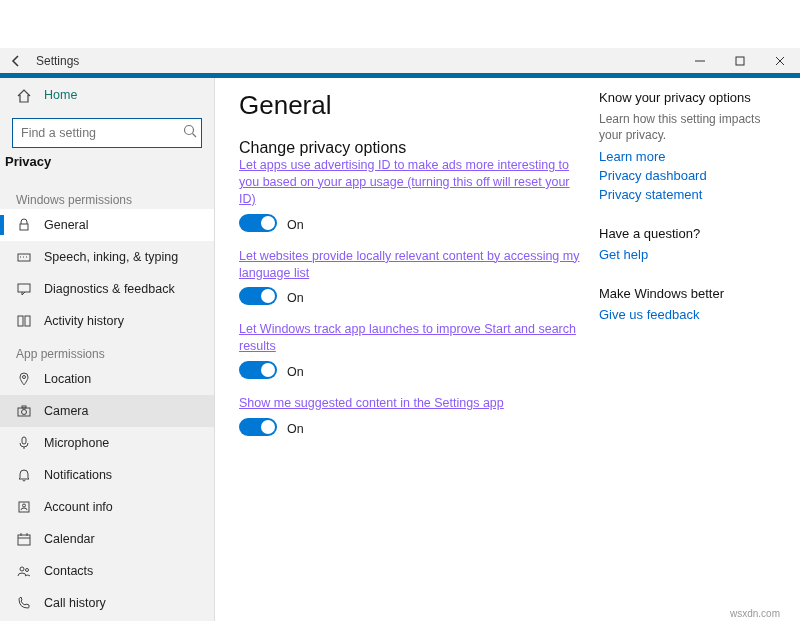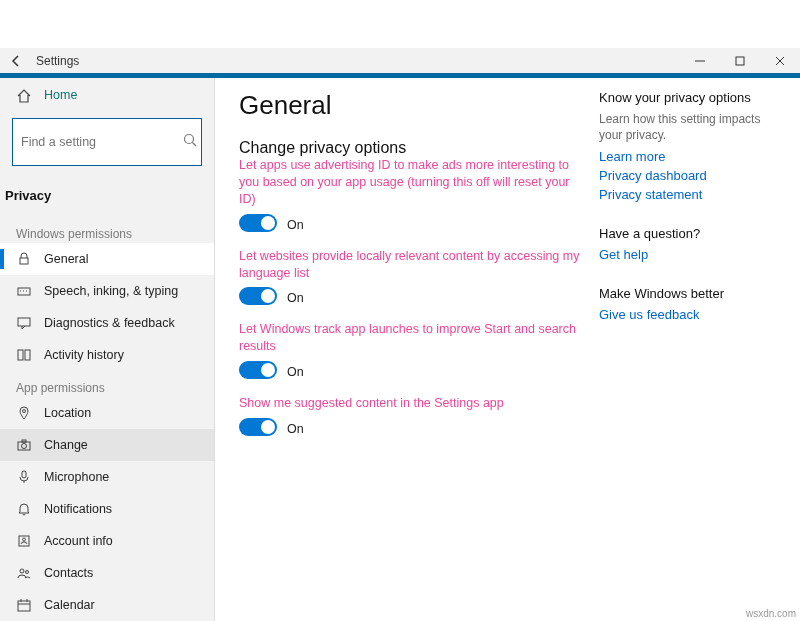--- a/index.html
+++ b/index.html
@@ -5,45 +5,45 @@
     * { margin: 0; padding: 0; box-sizing: border-box; font-family: "Segoe UI", Arial, sans-serif; }
     body { width: 800px; height: 621px; background: #fff; overflow: hidden; position: relative; }
     .titlebar { height: 30px; display: flex; align-items: center; background: #f2f2f2; border-bottom: 5px solid #0369a1; margin-top: 48px; }
     .tb-back { width: 32px; display:flex; align-items:center; justify-content:center; color:#333; }
     .tb-title { font-size: 12px; color: #333; flex: 1; padding-left: 4px; }
     .tb-controls { display: flex; }
     .tb-btn { width: 40px; height: 30px; display:flex; align-items:center; justify-content:center; color:#333; }
     .container { display: flex; height: 591px; }
     .sidebar { width: 215px; background: #f2f2f2; border-right: 1px solid #ddd; overflow-y: auto; }
     .home-row { display:flex; align-items:flex-start; gap:12px; padding: 10px 16px; font-size:12.5px; color:#0f766e; }
-    .search-box { margin: 4px 12px 16px; height: 48px; border: 1px solid #005a9e; background:#fff; display:flex; align-items:center; padding: 0 8px; }
+    .search-box { margin: 4px 12px 0; height: 30px; border: 1px solid #005a9e; background:#fff; display:flex; align-items:center; padding: 0 8px; }
     .search-box input { border:none; outline:none; flex:1; font-size:12.5px; color:#666; background:transparent; }
     .cat-title { font-size: 13px; font-weight: 600; color:#111; padding: 6px 5px 14px; }
     .section-label { font-size: 12px; color:#7a7a7a; padding: 10px 16px 2px; }
     .nav-item { display:flex; align-items:center; gap:12px; padding: 8px 16px; font-size:12.5px; color:#222; position:relative; cursor:default; }
     .nav-item.selected { background:#fff; }
     .nav-item.selected::before { content:""; position:absolute; left:0; top:6px; bottom:6px; width:4px; background:#0078d4; }
     .nav-item.hover { background:#e4e4e4; }
     .nav-icon { width:16px; height:16px; display:flex; align-items:center; justify-content:center; color:#444; }
     .main { flex:1; display:flex; padding: 12px 0 0 24px; overflow:hidden; }
     .content { width: 350px; }
     .page-h1 { font-size: 26px; font-weight: 400; color:#111; margin-bottom: 18px; }
     .subhead { font-size: 16px; font-weight: 400; color:#111; }
     .opt { margin-bottom: 16px; }
-    .opt-desc { font-size: 12.5px; color:#ec4899; line-height: 1.35; margin-bottom: 6px; }
+    .opt-desc { font-size: 12.5px; color:#8b5cf6; line-height: 1.35; margin-bottom: 6px; text-decoration: underline; }
     .toggle-row { display:flex; align-items:flex-end; gap:10px; }
     .toggle { width: 38px; height: 18px; border-radius: 10px; background:#0078d4; position:relative; }
     .toggle::after { content:""; position:absolute; right:2px; top:2px; width:14px; height:14px; border-radius:50%; background:#fff; }
     .toggle-label { font-size: 12.5px; color:#222; }
     .side-panel { flex:1; padding-right: 20px; padding-left: 10px; }
     .sp-section { margin-bottom: 24px; }
     .sp-title { font-size: 13px; color:#111; margin-bottom: 6px; }
     .sp-muted { font-size: 12px; color:#6b6b6b; margin-bottom: 6px; line-height:1.35; }
     .link { display:block; font-size: 13px; color:#0066cc; margin-bottom: 4px; cursor:pointer; }
-    .watermark { position:absolute; right:4px; bottom:2px; font-size:10px; color:#999; }
+    .watermark { position:absolute; right:20px; bottom:2px; font-size:10px; color:#999; }
     svg { width:16px; height:16px; }
     .search-icon { color:#777; }
   </style>
 </head>
 <body>
 
 <div class="titlebar">
   <div class="tb-back">
     <svg viewBox="0 0 16 16">
         <path d="M10 3 L5 8 L10 13" stroke="currentColor" fill="none" stroke-width="1.5"></path>
@@ -139,21 +139,21 @@
       <span>Location</span>
     </div>
     <div class="nav-item hover">
       <span class="nav-icon">
           <svg viewBox="0 0 16 16">
             <rect x="2" y="5" width="12" height="8" stroke="currentColor" fill="none"></rect>
             <circle cx="8" cy="9" r="2.5" stroke="currentColor" fill="none"></circle>
             <rect x="6" y="3" width="4" height="2" stroke="currentColor" fill="none"></rect>
           </svg>
         </span>
-      <span>Change</span>
+      <span>Camera</span>
     </div>
     <div class="nav-item">
       <span class="nav-icon">
           <svg viewBox="0 0 16 16">
             <rect x="6" y="2" width="4" height="7" rx="2" stroke="currentColor" fill="none"></rect>
             <path d="M4 8 a4 4 0 0 0 8 0 M8 12 V14" stroke="currentColor" fill="none"></path>
           </svg>
         </span>
       <span>Microphone</span>
     </div>
@@ -168,41 +168,41 @@
     </div>
     <div class="nav-item">
       <span class="nav-icon">
           <svg viewBox="0 0 16 16">
             <rect x="3" y="3" width="10" height="10" stroke="currentColor" fill="none"></rect>
             <circle cx="8" cy="6.5" r="1.5" stroke="currentColor" fill="none"></circle>
             <path d="M5 11 a3 2 0 0 1 6 0" stroke="currentColor" fill="none"></path>
           </svg>
         </span>
       <span>Account info</span>
-    </div>
-    <div class="nav-item">
-      <span class="nav-icon">
-          <svg viewBox="0 0 16 16">
-            <circle cx="6" cy="6" r="2" stroke="currentColor" fill="none"></circle>
-            <circle cx="11" cy="7" r="1.5" stroke="currentColor" fill="none"></circle>
-            <path d="M2 13 a4 3 0 0 1 8 0 M9 13 a3 2 0 0 1 5 0" stroke="currentColor" fill="none"></path>
-          </svg>
-        </span>
-      <span>Contacts</span>
     </div>
     <div class="nav-item">
       <span class="nav-icon">
           <svg viewBox="0 0 16 16">
             <rect x="2" y="4" width="12" height="10" stroke="currentColor" fill="none"></rect>
             <line x1="2" y1="7" x2="14" y2="7" stroke="currentColor"></line>
             <line x1="5" y1="2" x2="5" y2="5" stroke="currentColor"></line>
             <line x1="11" y1="2" x2="11" y2="5" stroke="currentColor"></line>
           </svg>
         </span>
       <span>Calendar</span>
+    </div>
+    <div class="nav-item">
+      <span class="nav-icon">
+          <svg viewBox="0 0 16 16">
+            <circle cx="6" cy="6" r="2" stroke="currentColor" fill="none"></circle>
+            <circle cx="11" cy="7" r="1.5" stroke="currentColor" fill="none"></circle>
+            <path d="M2 13 a4 3 0 0 1 8 0 M9 13 a3 2 0 0 1 5 0" stroke="currentColor" fill="none"></path>
+          </svg>
+        </span>
+      <span>Contacts</span>
     </div>
     <div class="nav-item">
       <span class="nav-icon">
           <svg viewBox="0 0 16 16">
             <path d="M4 3 Q3 3 3 4 Q3 13 12 13 Q13 13 13 12 L13 10 L10 9 L9 10 Q6 9 5 6 L6 5 L5 2 Z" stroke="currentColor" fill="none"></path>
           </svg>
         </span>
       <span>Call history</span>
     </div>
     <div class="nav-item">

